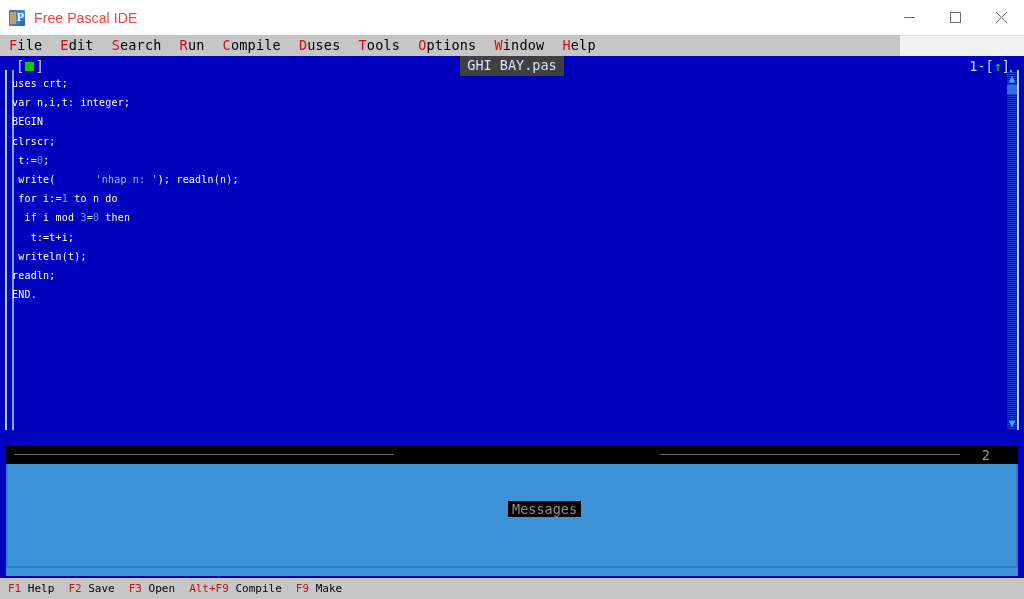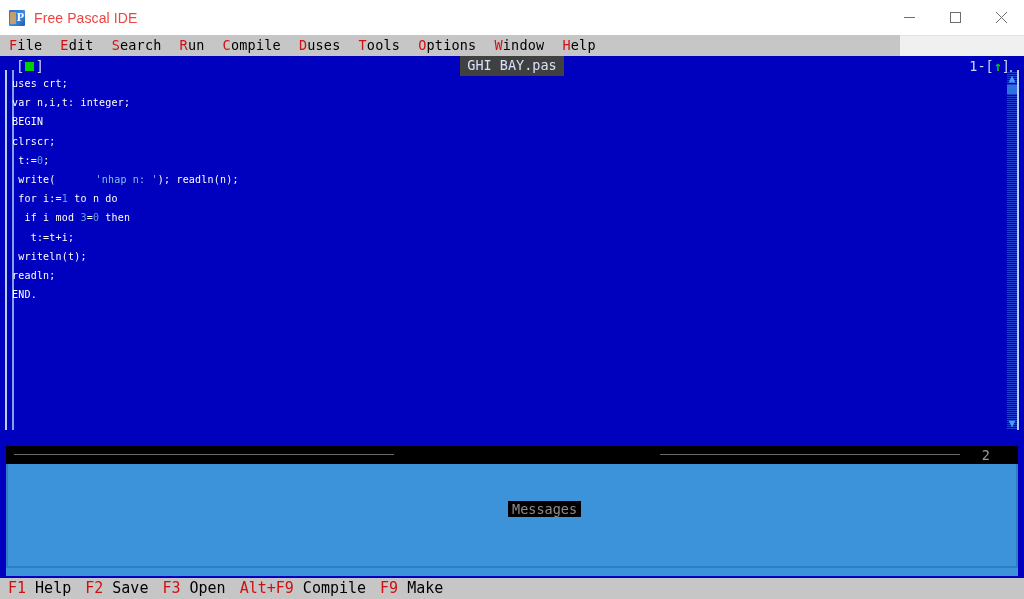--- a/index.html
+++ b/index.html
@@ -176,21 +176,21 @@
     position:absolute;left:0;top:18px;width:4px;height:104px;background:#0b2f6a;
   }
   .msg-side-r{
     position:absolute;right:0;top:18px;width:4px;height:104px;background:#0b2f6a;
   }
 
   
   .statusbar{
     position:absolute;left:0;top:578px;width:1024px;height:21px;
     background:#c6c6c6;display:flex;align-items:center;
-    font-size:15px;line-height:21px;white-space:pre;
+    font-size:11px;line-height:21px;white-space:pre;
   }
   .statusbar .pad{width:8px;flex:none;}
   .fk{margin-right:14px;color:#000000;}
   .fk .k{color:#d01010;}
 </style>
 </head>
 <body>
 
 <div class="app">
 

